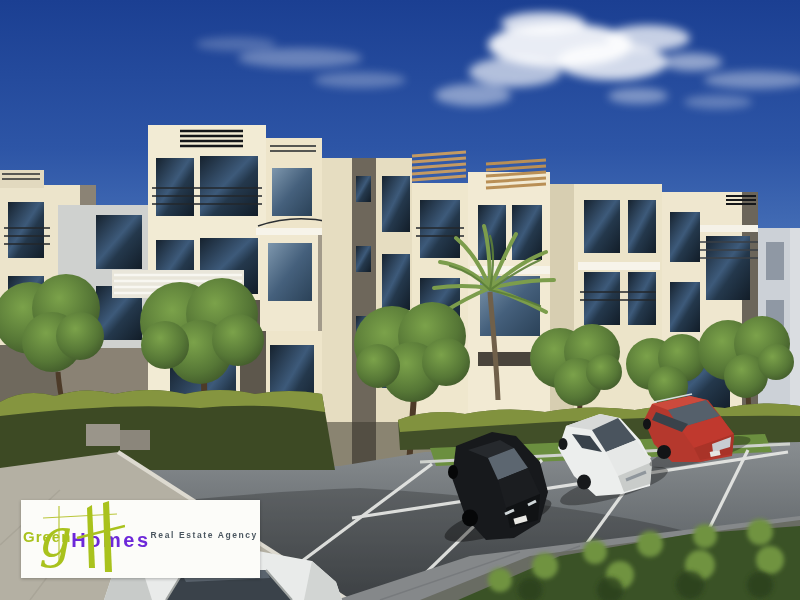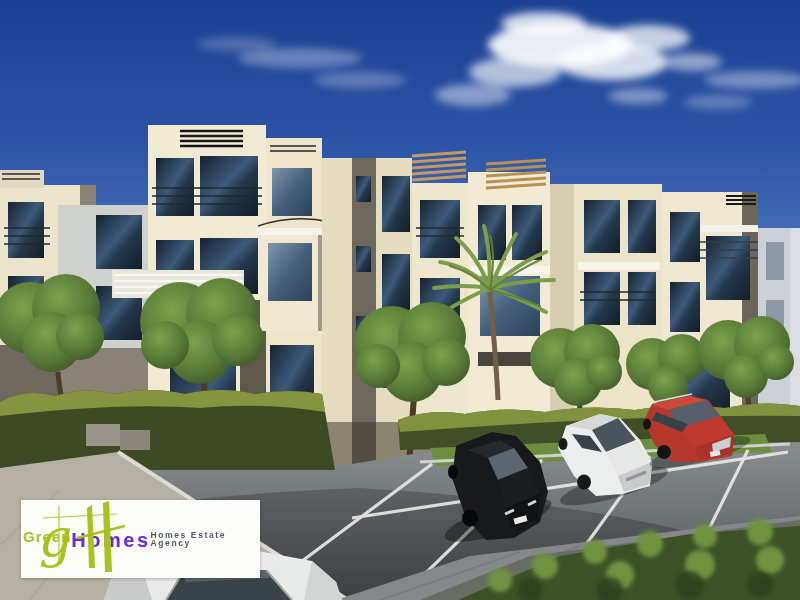--- a/index.html
+++ b/index.html
@@ -378,16 +378,16 @@
       <path d="M30,6 L30,62" stroke="#b9c63a" stroke-width="1.2"></path>
       <path d="M14,18 L88,14" stroke="#b9c63a" stroke-width="1.2"></path>
       <text x="10" y="56" font-family="DejaVu Serif, serif" font-style="italic" font-size="52" fill="#a9c21d">g</text>
       <path d="M58,8 L63,5 L66,68 L60,68 Z" fill="#a9c21d"></path>
       <path d="M74,3 L80,1 L83,72 L76,72 Z" fill="#a9c21d"></path>
       <path d="M48,38 L96,26" stroke="#a9c21d" stroke-width="2.4"></path>
     </svg>
     <div class="logo-text">
       <span class="logo-green">Green</span>
       <span class="logo-homes">Homes</span>
-      <span class="logo-tag">Homes Estate Agency</span>
+      <span class="logo-tag">Real Estate Agency</span>
     </div>
   </div>
 </div>
 
 </body></html>

